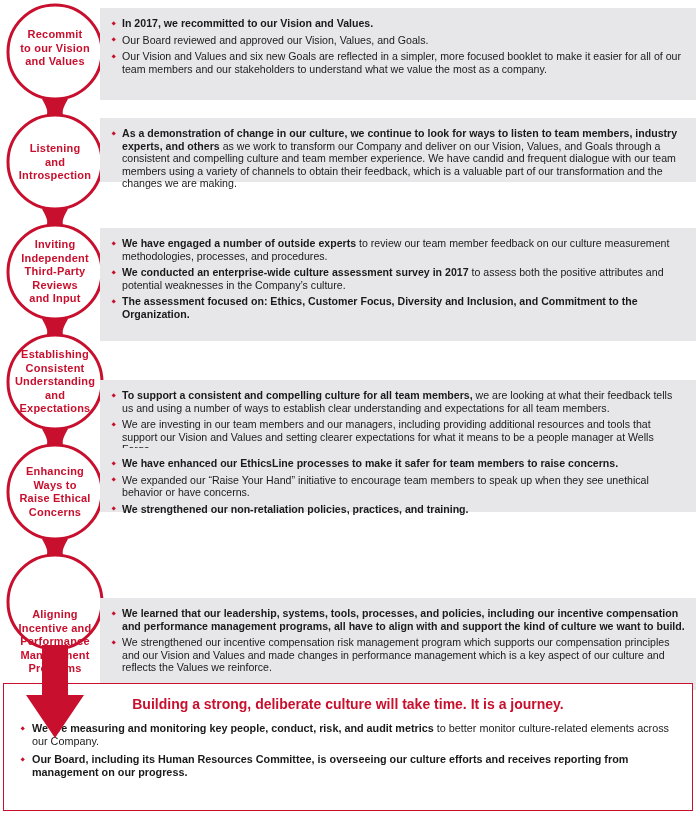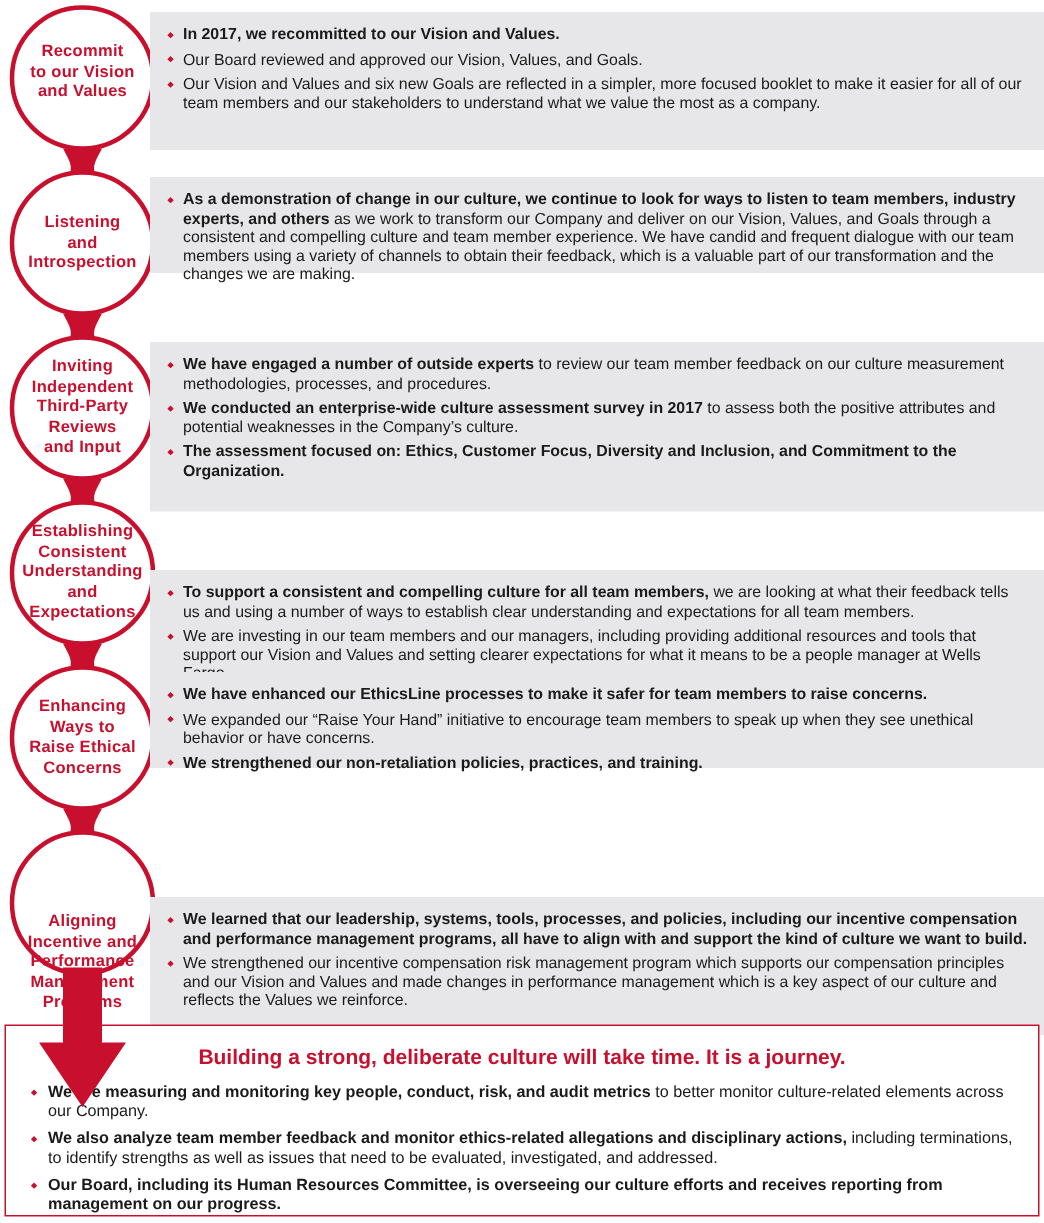--- a/index.html
+++ b/index.html
@@ -211,21 +211,20 @@
         <li><span class="b">We learned that our leadership, systems, tools, processes, and policies, including our incentive compensation and performance management programs, all have to align with and support the kind of culture we want to build.</span><span></span></li>
         <li><span class="b"></span><span>We strengthened our incentive compensation risk management program which supports our compensation principles and our Vision and Values and made changes in performance management which is a key aspect of our culture and reflects the Values we reinforce.</span></li>
       </ul>
     </div>
   </div>
 
   <div id="callout">
     <div id="callout-title">Building a strong, deliberate culture will take time. It is a journey.</div>
     <ul class="bullets">
       <li><span class="b">We are measuring and monitoring key people, conduct, risk, and audit metrics</span><span> to better monitor culture-related elements across our Company.</span></li>
-      <li><span class="b">We also analyze team member feedback and monitor ethics-related allegations and disciplinary actions,</span><span> including terminations, to identify strengths as well as issues that need to be evaluated, investigated, and addressed.</span></li>
       <li><span class="b">Our Board, including its Human Resources Committee, is overseeing our culture efforts and receives reporting from management on our progress.</span><span></span></li>
     </ul>
   </div>
 
   <svg id="arrow-overlay" viewBox="0 0 696 815" xmlns="http://www.w3.org/2000/svg">
     <path d="M42 645 L68 645 L68 695 L84 695 L55 738 L26 695 L42 695 Z" fill="#c8102e"></path>
   </svg>
 
 </div>
 

